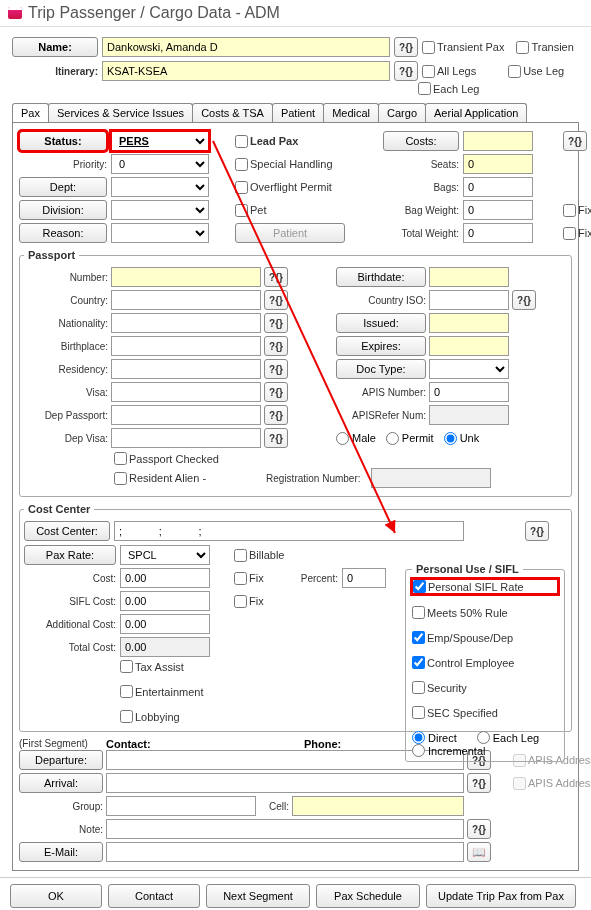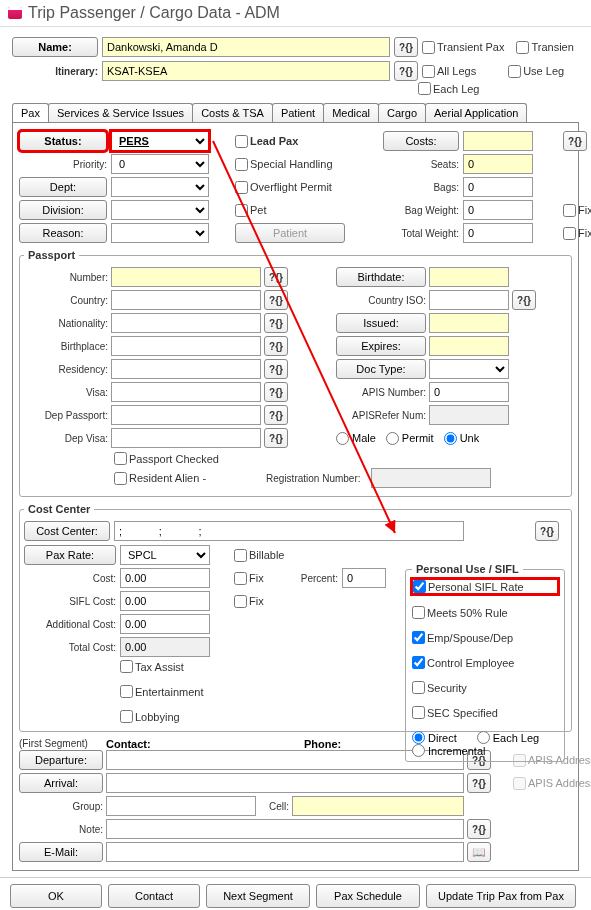--- a/index.html
+++ b/index.html
@@ -17,21 +17,21 @@
 .txt.gray { background: #f0f0f0; }
 .sel { border: 1px solid #999; background: #fff; height: 20px; font-size: 11px; padding-left: 3px; }
 .helpicon { width: 24px; height: 20px; border: 1px solid #888; border-radius: 3px; background: linear-gradient(#fdfdfd,#eee); display:flex; align-items:center; justify-content:center; font-size:10px; font-weight:bold; color:#333; cursor:pointer; }
 .chk { display:flex; align-items:center; gap:2px; font-size:11px; color:#333; }
 .chk input { width:13px; height:13px; }
 .lbl { font-size: 10px; color: #333; text-align: right; }
 .tabs { display:flex; border-bottom: 1px solid #888; margin-top:8px; gap:0; }
 .tab { padding: 3px 8px; border: 1px solid #888; border-bottom: none; background: linear-gradient(#fdfdfd,#eee); font-size:11px; cursor:pointer; margin-right:-1px; border-radius: 3px 3px 0 0; }
 .tab.active { background: #fff; position:relative; z-index:2; }
 .panel { border: 1px solid #888; border-top:none; padding: 8px 6px; }
-fieldset { border: 1px solid #aaa; border-radius: 3px; margin-top: 6px; padding: 6px 12px 8px 4px; }
+fieldset { border: 1px solid #aaa; border-radius: 3px; margin-top: 6px; padding: 6px 22px 8px 4px; }
 legend { font-size: 11px; font-weight: bold; padding: 0 4px; color:#333; }
 .passport-grid { display:grid; grid-template-columns: 84px 150px 26px 40px 90px 80px 26px; gap: 3px 3px; align-items:center; }
 .radiogrp { display:flex; gap:10px; align-items:center; font-size:11px; }
 .radiogrp label { display:flex; align-items:center; gap:3px; }
 .costgrid { display:grid; grid-template-columns: 92px 90px 16px 50px 50px 44px; gap:3px 4px; align-items:center; }
 .footer { display:flex; gap:6px; padding: 6px 10px; border-top:1px solid #ccc; justify-content:flex-start; }
 .footer .btn { width: 92px; height: 24px; }
 .redbox { outline: 3px solid #e00; outline-offset: -1px; }
 .arrow-line { position:absolute; pointer-events:none; }
 .disabled { color:#999; }

